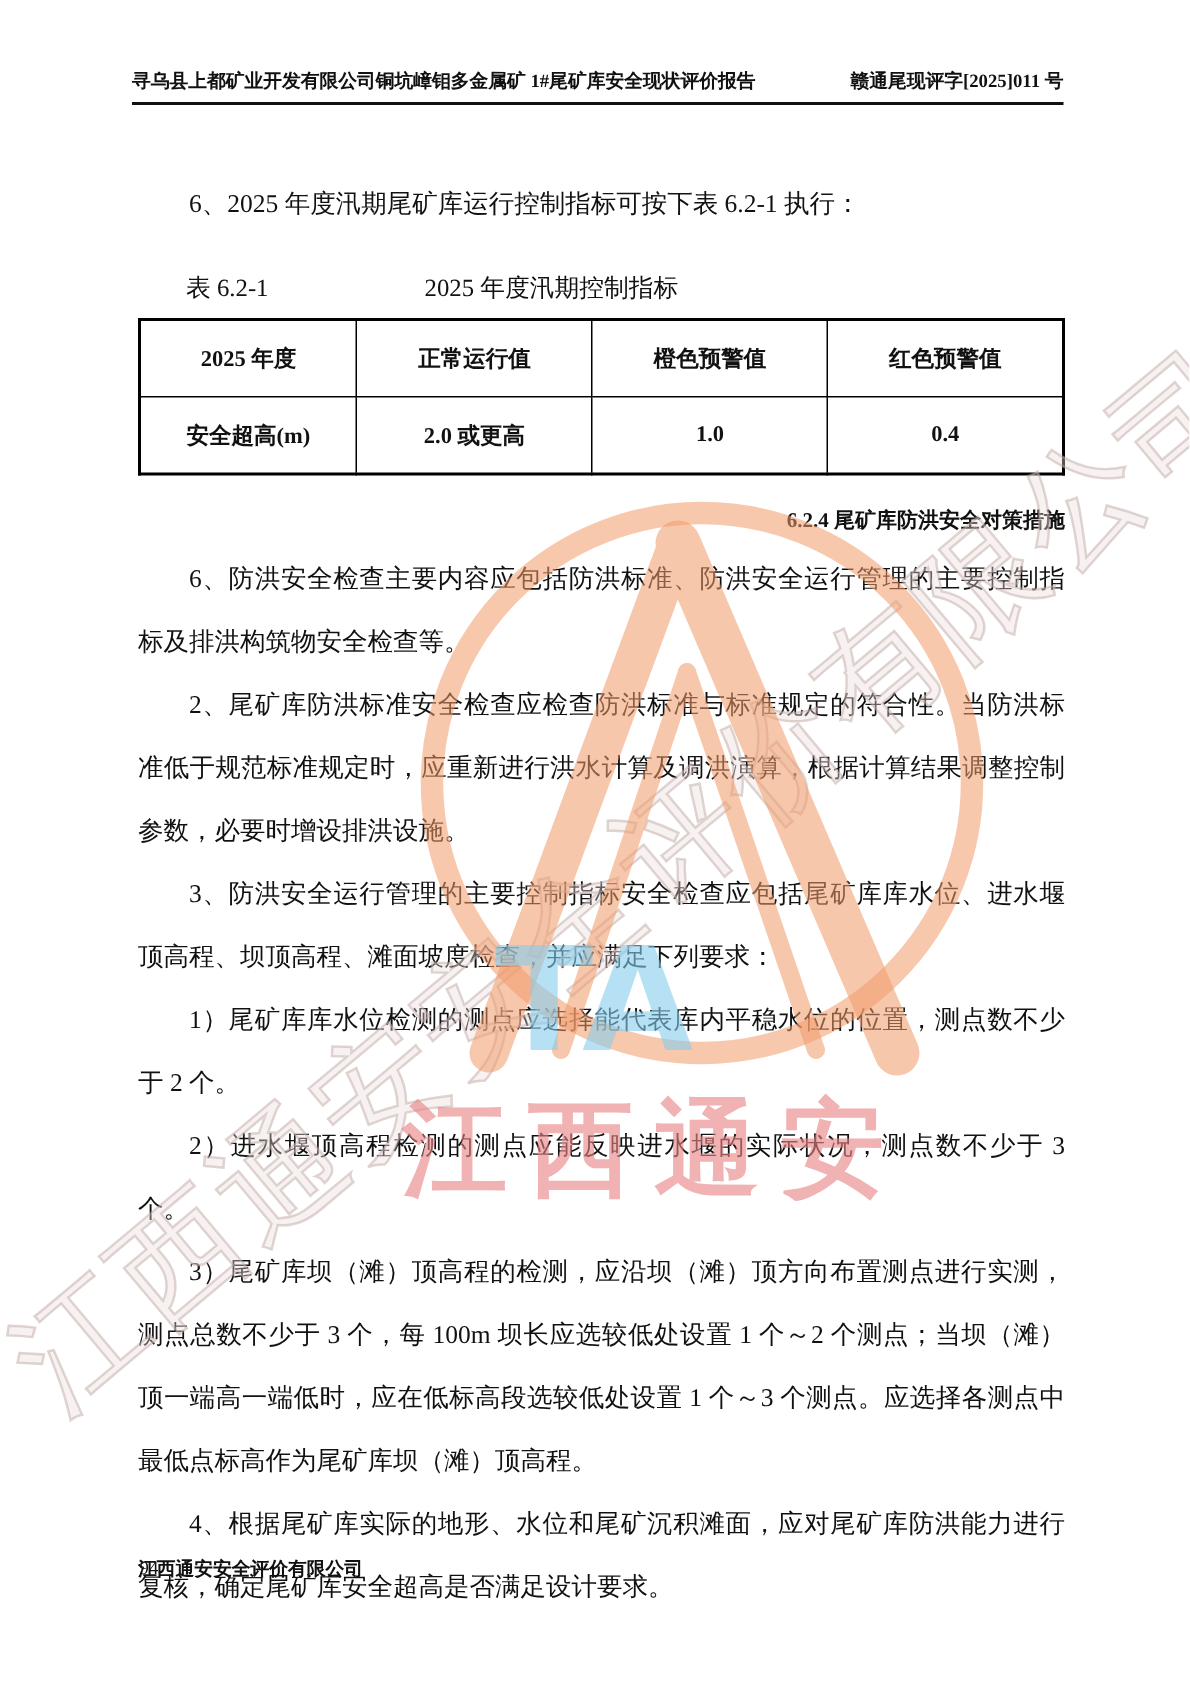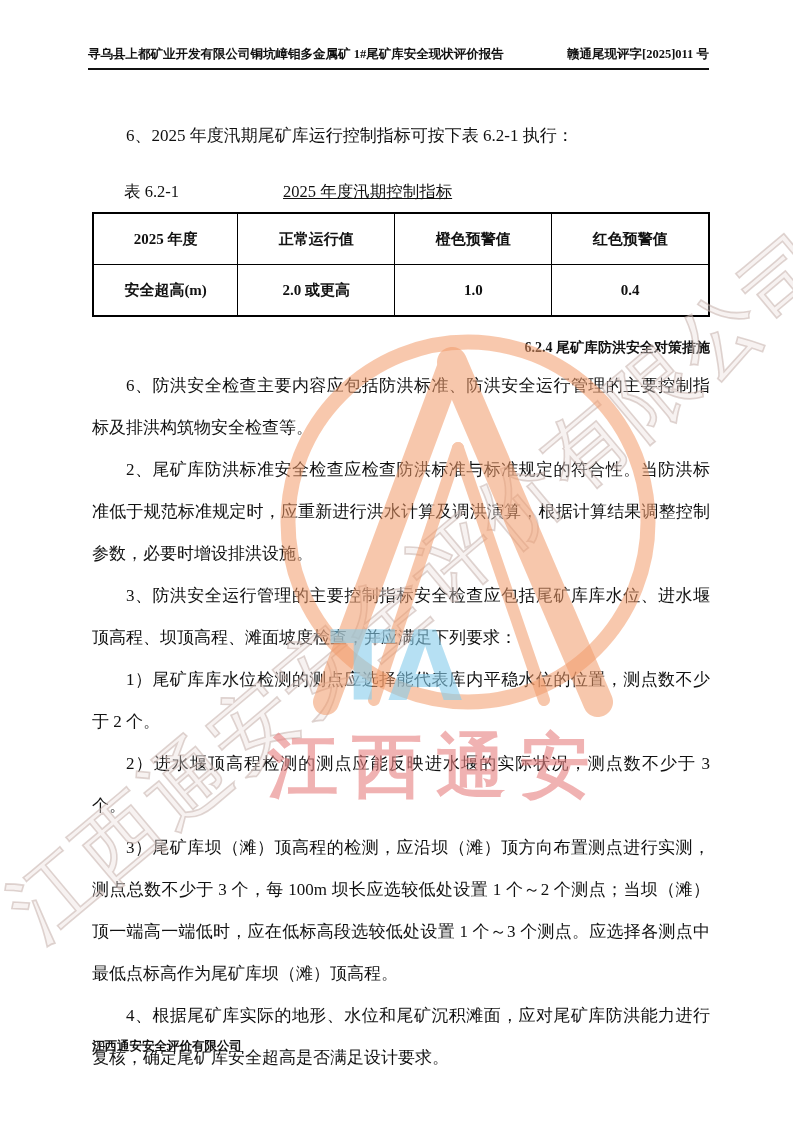--- a/index.html
+++ b/index.html
@@ -31,21 +31,21 @@
     z-index:1;
   }
   .intro{ text-indent:2em; line-height:42px; }
 
   .table-caption{
     display:flex;
     line-height:36px;margin-top:4px;
     font-size:16.5px;
   }
   .table-caption .cap-label{margin-left:32px;}
-  .table-caption .cap-title{margin-left:104px;text-decoration:underline;}
+  .table-caption .cap-title{margin-left:104px;}
 
   table.ctrl-table{
     width:100%;
     border-collapse:collapse;
     border:2px solid #000;
     font-size:15px;
     line-height:normal;
     text-align:center;
     margin-top:2px;
   }

